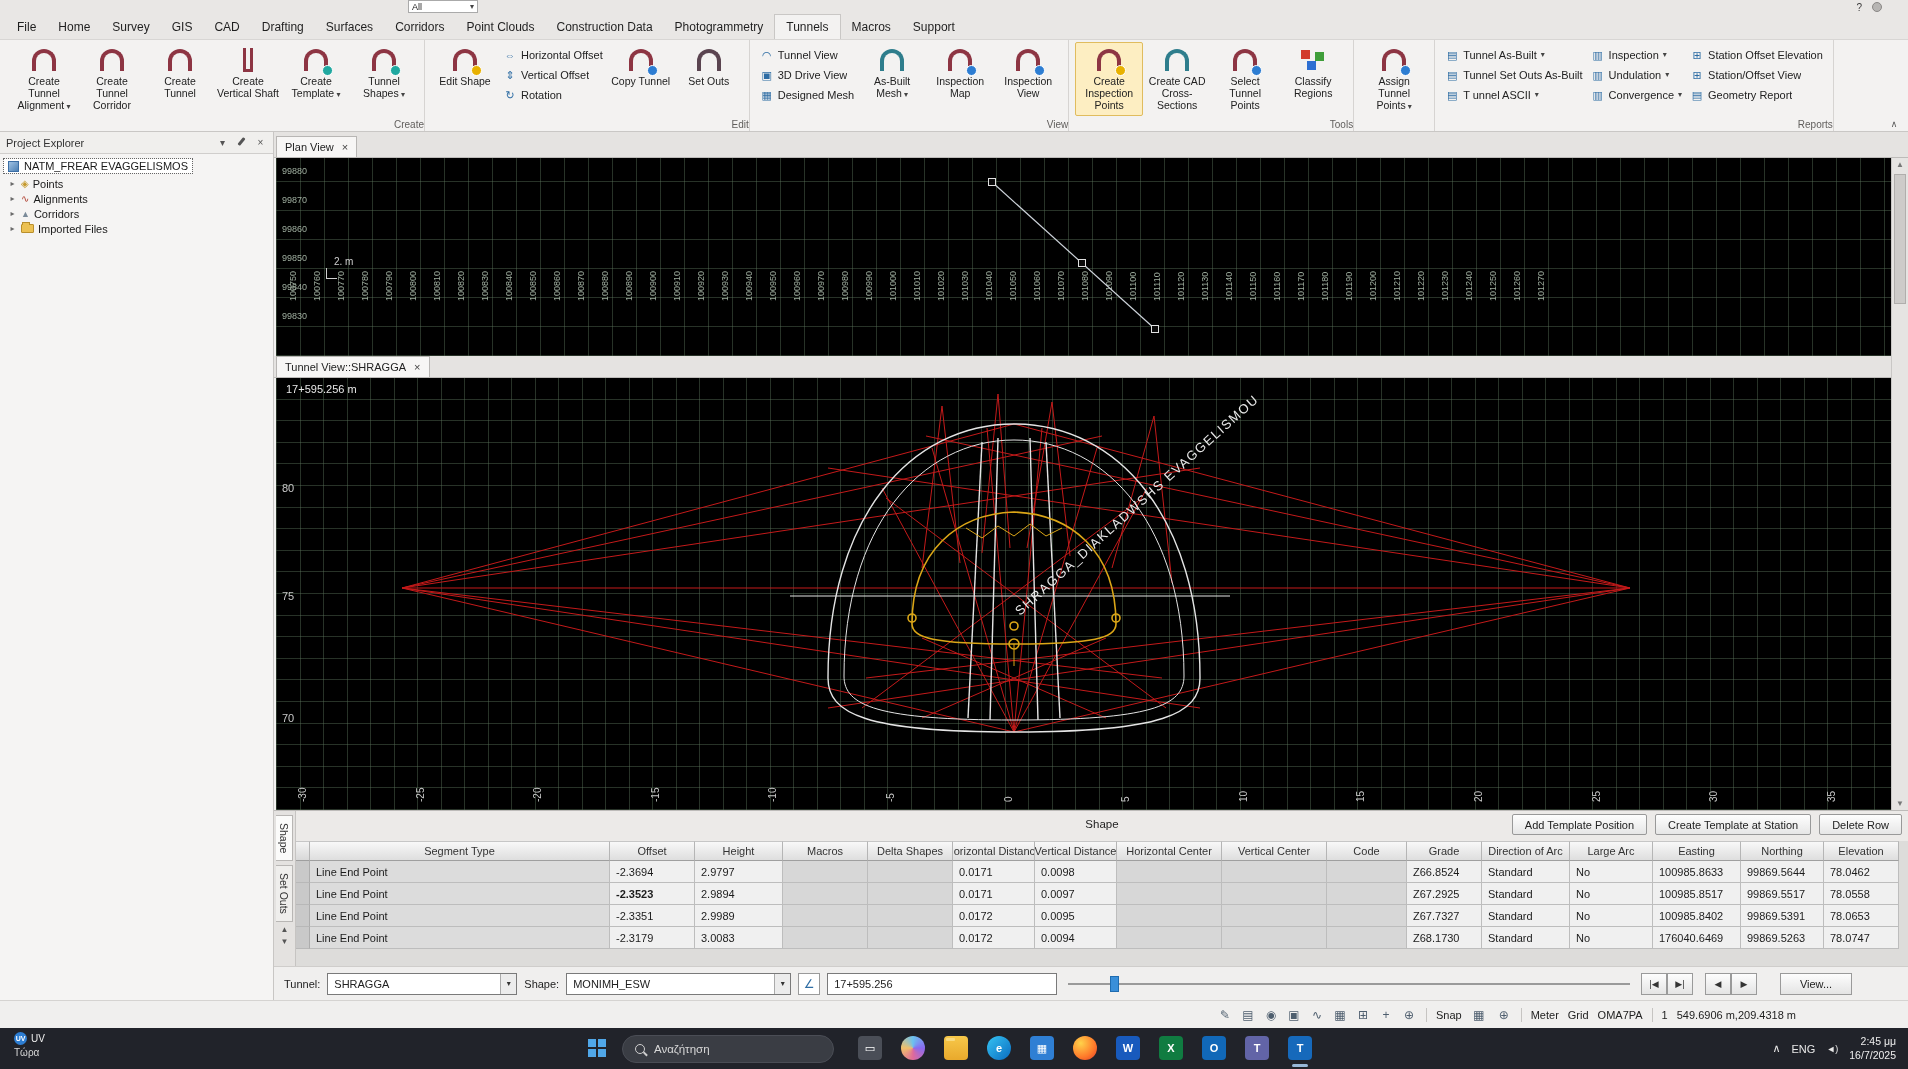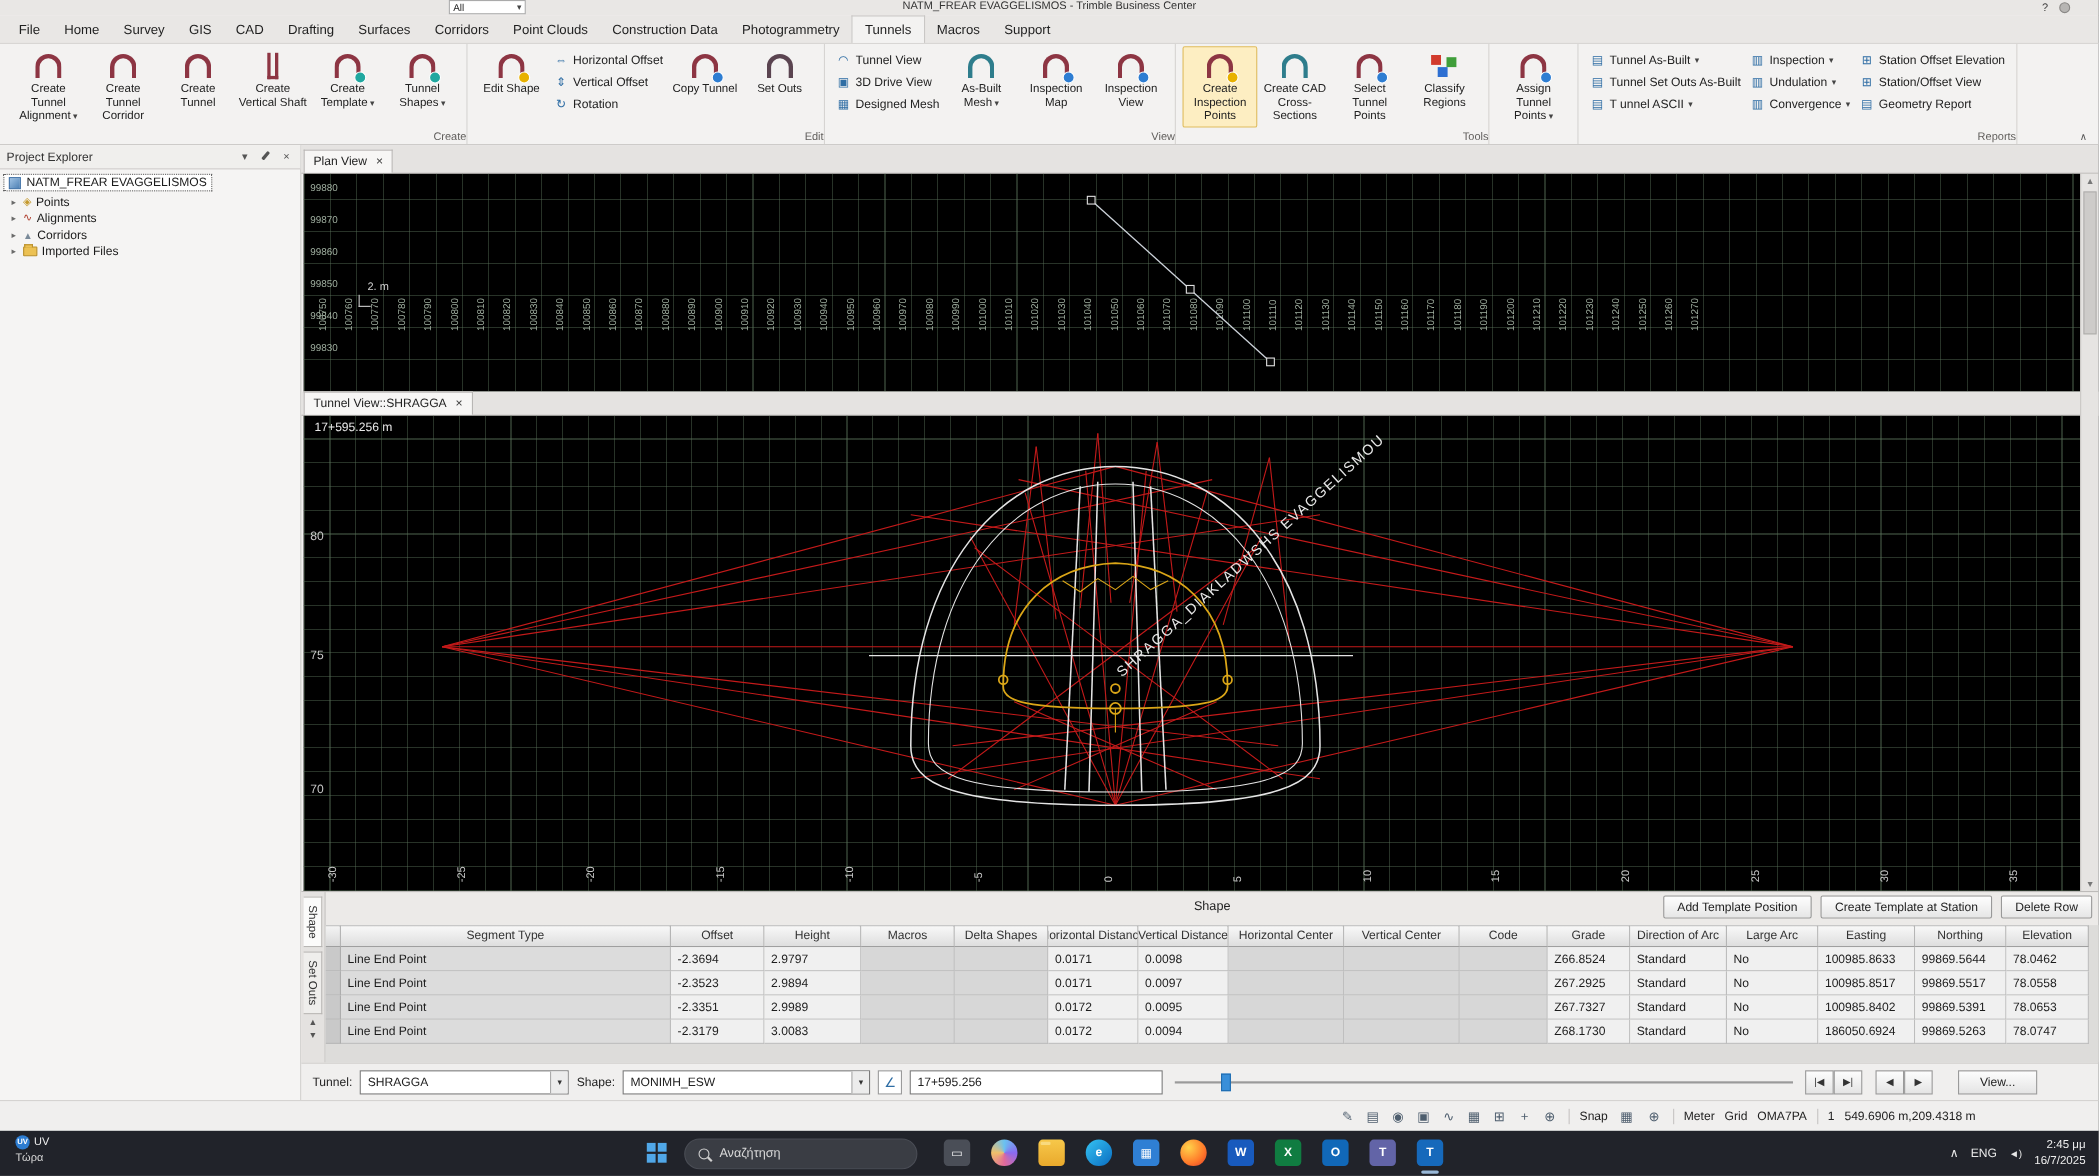--- a/index.html
+++ b/index.html
@@ -155,21 +155,20 @@
 </head>
 <body>
 
 <div id="app">
 
   <div id="titlebar">
     <div class="qat-combo">
       <span>All</span>
       <span class="dd">▾</span>
     </div>
-    <div id="window-title">NATM_FREAR EVAGGELISMOS - Trimble Business Center</div>
     <div id="titlebar-right">
       <span>?</span>
       <span class="user-circ"></span>
     </div>
   </div>
 
   <div id="menubar">
       <div class="menu-item">File</div>
       <div class="menu-item">Home</div>
       <div class="menu-item">Survey</div>
@@ -667,21 +666,21 @@
             <div class="td val" style="width: 75px;">Z66.8524</div>
             <div class="td val" style="width: 88px;">Standard</div>
             <div class="td val" style="width: 83px;">No</div>
             <div class="td val" style="width: 88px;">100985.8633</div>
             <div class="td val" style="width: 83px;">99869.5644</div>
             <div class="td val" style="width: 75px;">78.0462</div>
           </div>
           <div class="tr">
             <div class="sel-c"></div>
             <div class="td seg" style="width: 300px;">Line End Point</div>
-            <div class="td val" style="width: 85px;">-2.3523</div>
+            <div class="td val" style="width: 85px; font-weight: bold;">-2.3523</div>
             <div class="td val" style="width: 88px;">2.9894</div>
             <div class="td" style="width: 85px;"></div>
             <div class="td" style="width: 85px;"></div>
             <div class="td val" style="width: 82px;">0.0171</div>
             <div class="td val" style="width: 82px;">0.0097</div>
             <div class="td" style="width: 105px;"></div>
             <div class="td" style="width: 105px;"></div>
             <div class="td" style="width: 80px;"></div>
             <div class="td val" style="width: 75px;">Z67.2925</div>
             <div class="td val" style="width: 88px;">Standard</div>
@@ -717,21 +716,21 @@
             <div class="td" style="width: 85px;"></div>
             <div class="td" style="width: 85px;"></div>
             <div class="td val" style="width: 82px;">0.0172</div>
             <div class="td val" style="width: 82px;">0.0094</div>
             <div class="td" style="width: 105px;"></div>
             <div class="td" style="width: 105px;"></div>
             <div class="td" style="width: 80px;"></div>
             <div class="td val" style="width: 75px;">Z68.1730</div>
             <div class="td val" style="width: 88px;">Standard</div>
             <div class="td val" style="width: 83px;">No</div>
-            <div class="td val" style="width: 88px;">186050.6924</div>
+            <div class="td val" style="width: 88px;">176040.6469</div>
             <div class="td val" style="width: 83px;">99869.5263</div>
             <div class="td val" style="width: 75px;">78.0747</div>
           </div>
         </div>
     </div>
   </div>
 
   <div id="controls">
     <span>Tunnel:</span>
     <div class="sel-box" id="tunnel-select">

